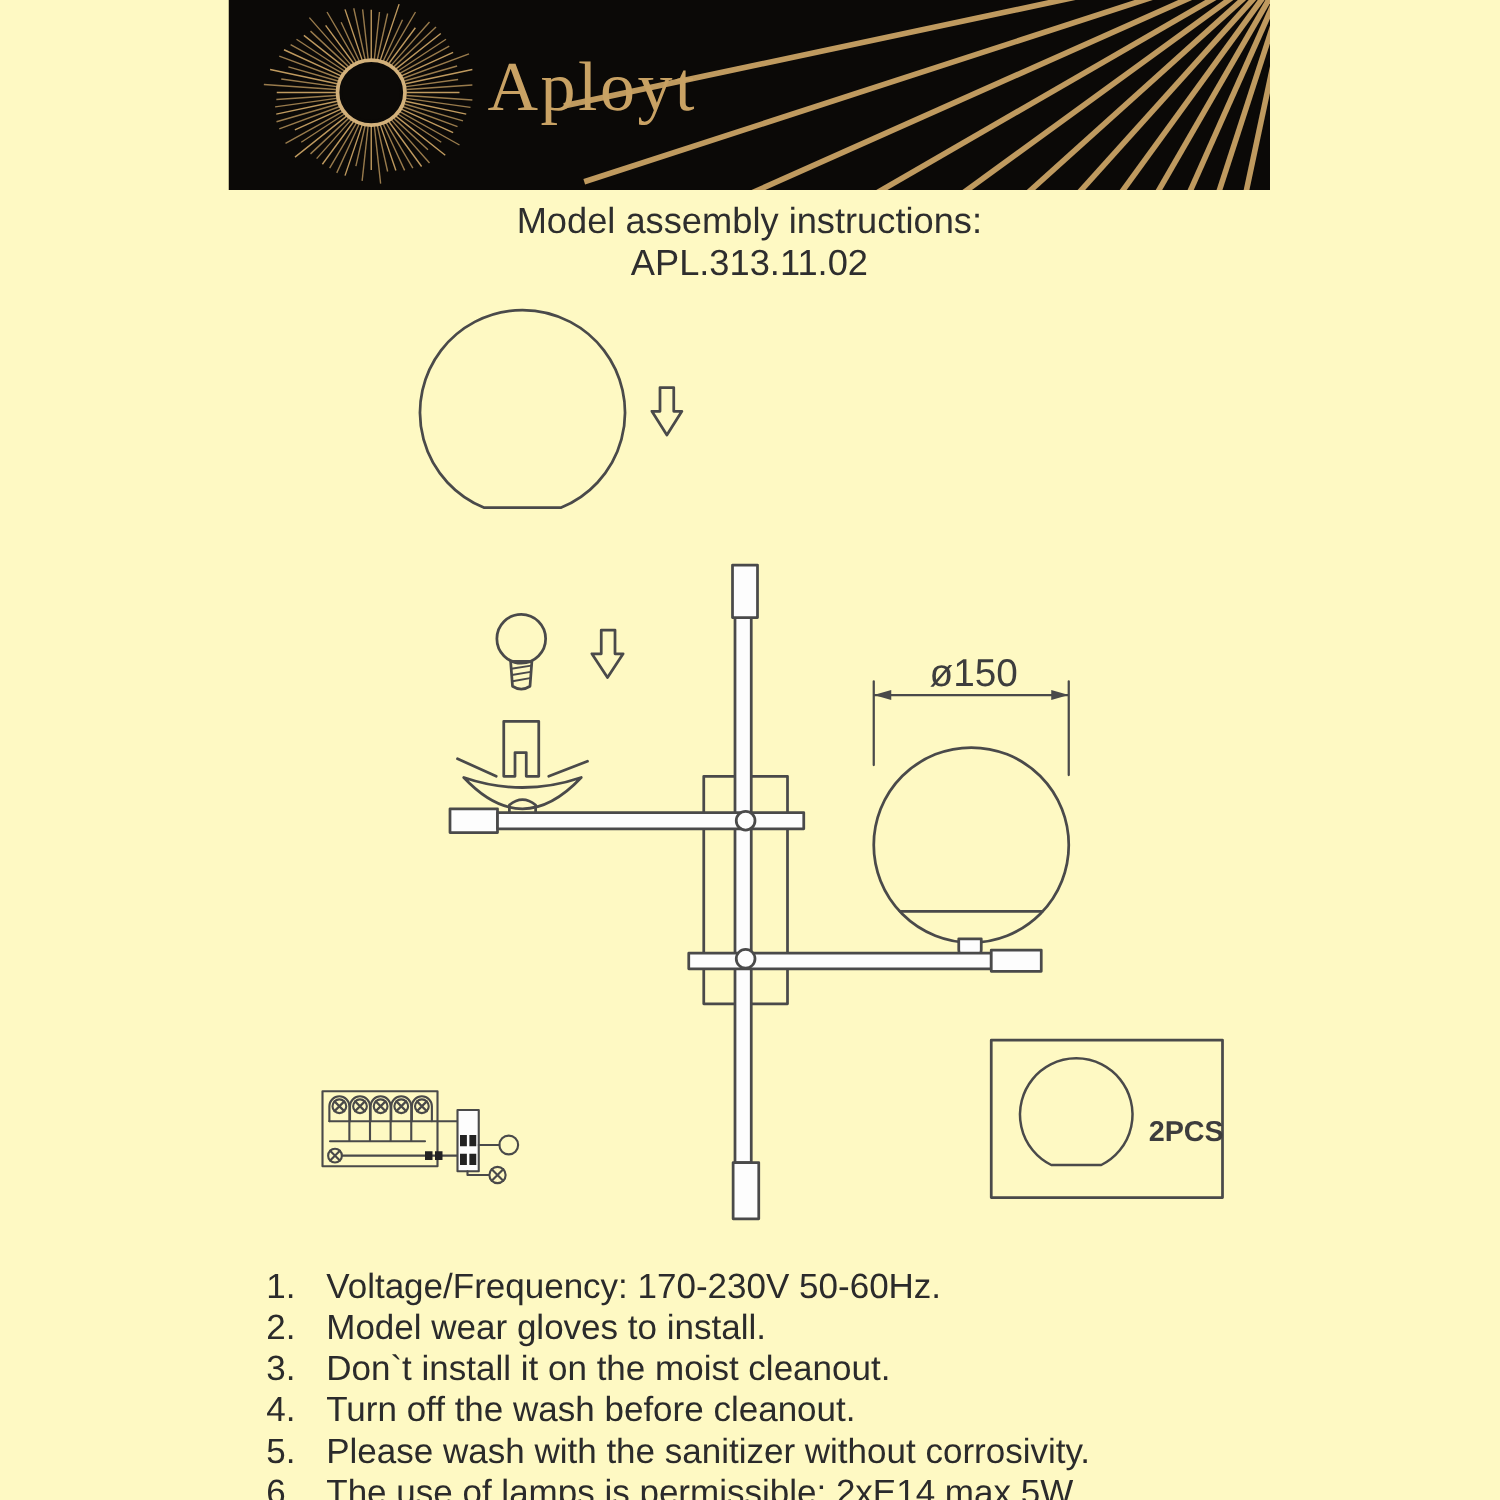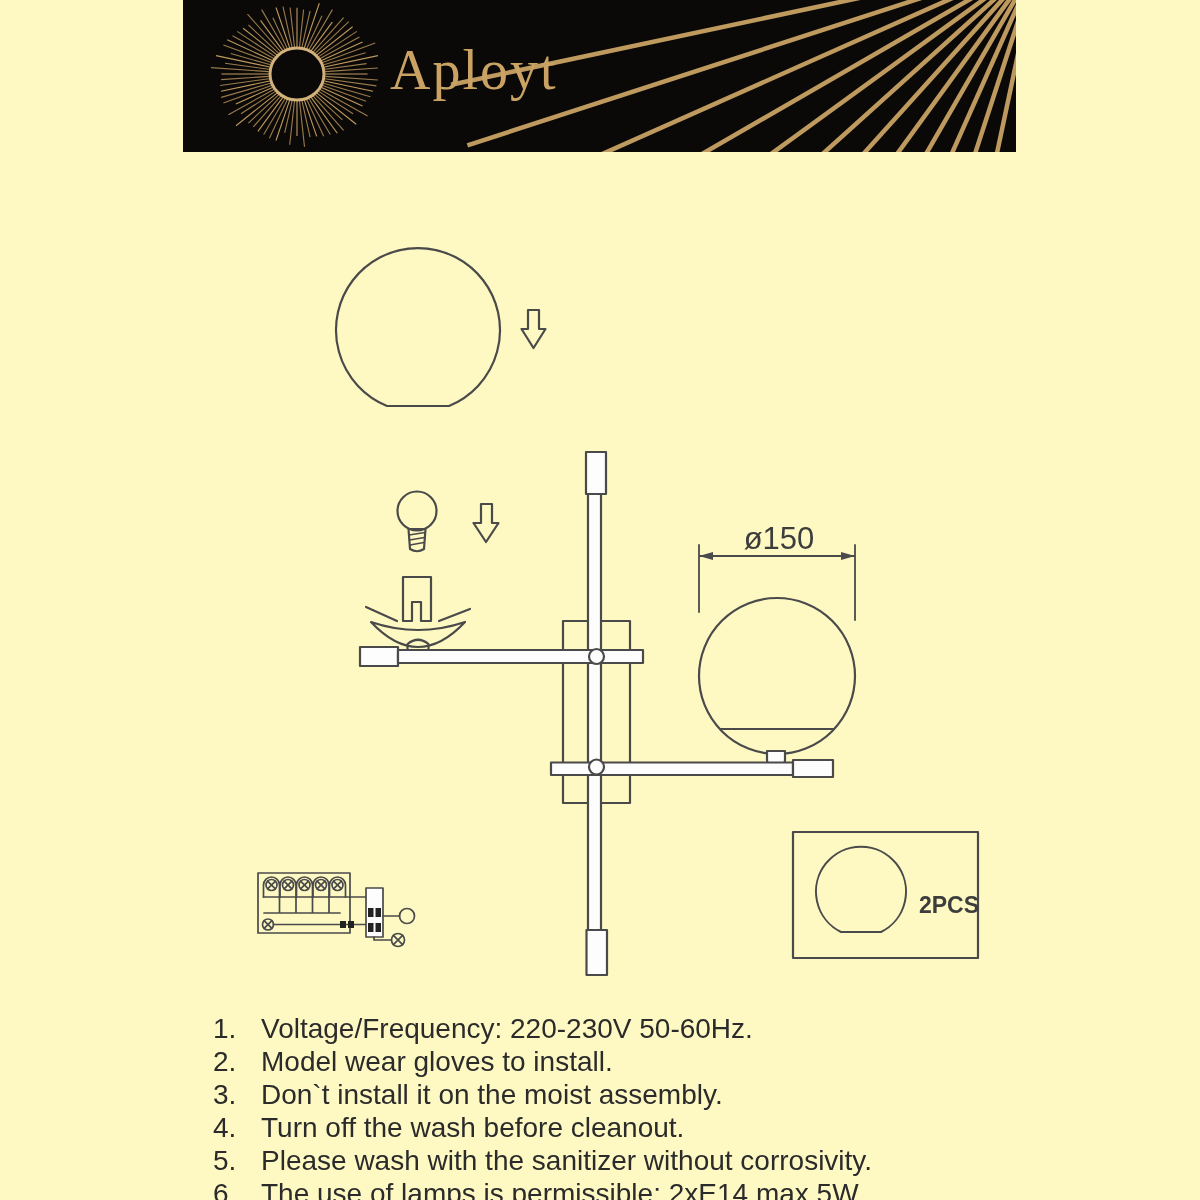--- a/index.html
+++ b/index.html
@@ -117,20 +117,24 @@
           <line x1="830.7" y1="-22.4" x2="369.6" y2="312.7" stroke="#c9a264" stroke-width="4.5" opacity="0.95"></line>
           <line x1="829.0" y1="-25.0" x2="335.4" y2="260.0" stroke="#c9a264" stroke-width="4.5" opacity="0.95"></line>
           <line x1="827.6" y1="-27.8" x2="306.9" y2="204.0" stroke="#c9a264" stroke-width="4.5" opacity="0.95"></line>
           <line x1="826.5" y1="-30.7" x2="284.4" y2="145.4" stroke="#c9a264" stroke-width="4.5" opacity="0.95"></line>
           <line x1="825.7" y1="-33.8" x2="268.1" y2="84.7" stroke="#c9a264" stroke-width="4.5" opacity="0.95"></line>
         </g>
     </svg>
     <span class="brand-name">Aployt</span>
   </div>
 
+  <div class="title-block">
+    <div class="title-line1">Model assembly instructions:</div>
+    <div class="title-line2">APL.313.11.02</div>
+  </div>
 
   <svg class="diagram" width="834" height="770" viewBox="183 240 834 770" fill="none" stroke="#4a4a4a" stroke-width="2.2" stroke-linejoin="round" stroke-linecap="round">
 
     <path d="M 387 406 A 82 82 0 1 1 449 406 Z"></path>
 
     <path d="M 528 310 H 539 V 329 H 545.5 L 533.5 348 L 521.5 329 H 528 Z"></path>
 
     <g>
       <circle cx="417" cy="511" r="19.5"></circle>
       <path d="M 408.5 529 H 425.5 L 424 549 Q 417 553.5 410 549 Z"></path>
@@ -218,29 +222,29 @@
       <circle cx="407" cy="916" r="7.5"></circle>
       <path d="M 374 937 V 940 H 391"></path>
       <circle cx="398" cy="940" r="6.5"></circle>
       <path d="M 393.4 935.4 L 402.6 944.6 M 402.6 935.4 L 393.4 944.6"></path>
     </g>
   </svg>
 
   <div class="inst-list">
     <div class="inst-row">
       <span class="inst-num">1.</span>
-      <span class="inst-text">Voltage/Frequency: 220-230V 50-60Hz.</span>
+      <span class="inst-text">Voltage/Frequency: 170-230V 50-60Hz.</span>
     </div>
     <div class="inst-row">
       <span class="inst-num">2.</span>
       <span class="inst-text">Model wear gloves to install.</span>
     </div>
     <div class="inst-row">
       <span class="inst-num">3.</span>
-      <span class="inst-text">Don`t install it on the moist assembly.</span>
+      <span class="inst-text">Don`t install it on the moist cleanout.</span>
     </div>
     <div class="inst-row">
       <span class="inst-num">4.</span>
       <span class="inst-text">Turn off the wash before cleanout.</span>
     </div>
     <div class="inst-row">
       <span class="inst-num">5.</span>
       <span class="inst-text">Please wash with the sanitizer without corrosivity.</span>
     </div>
     <div class="inst-row">

